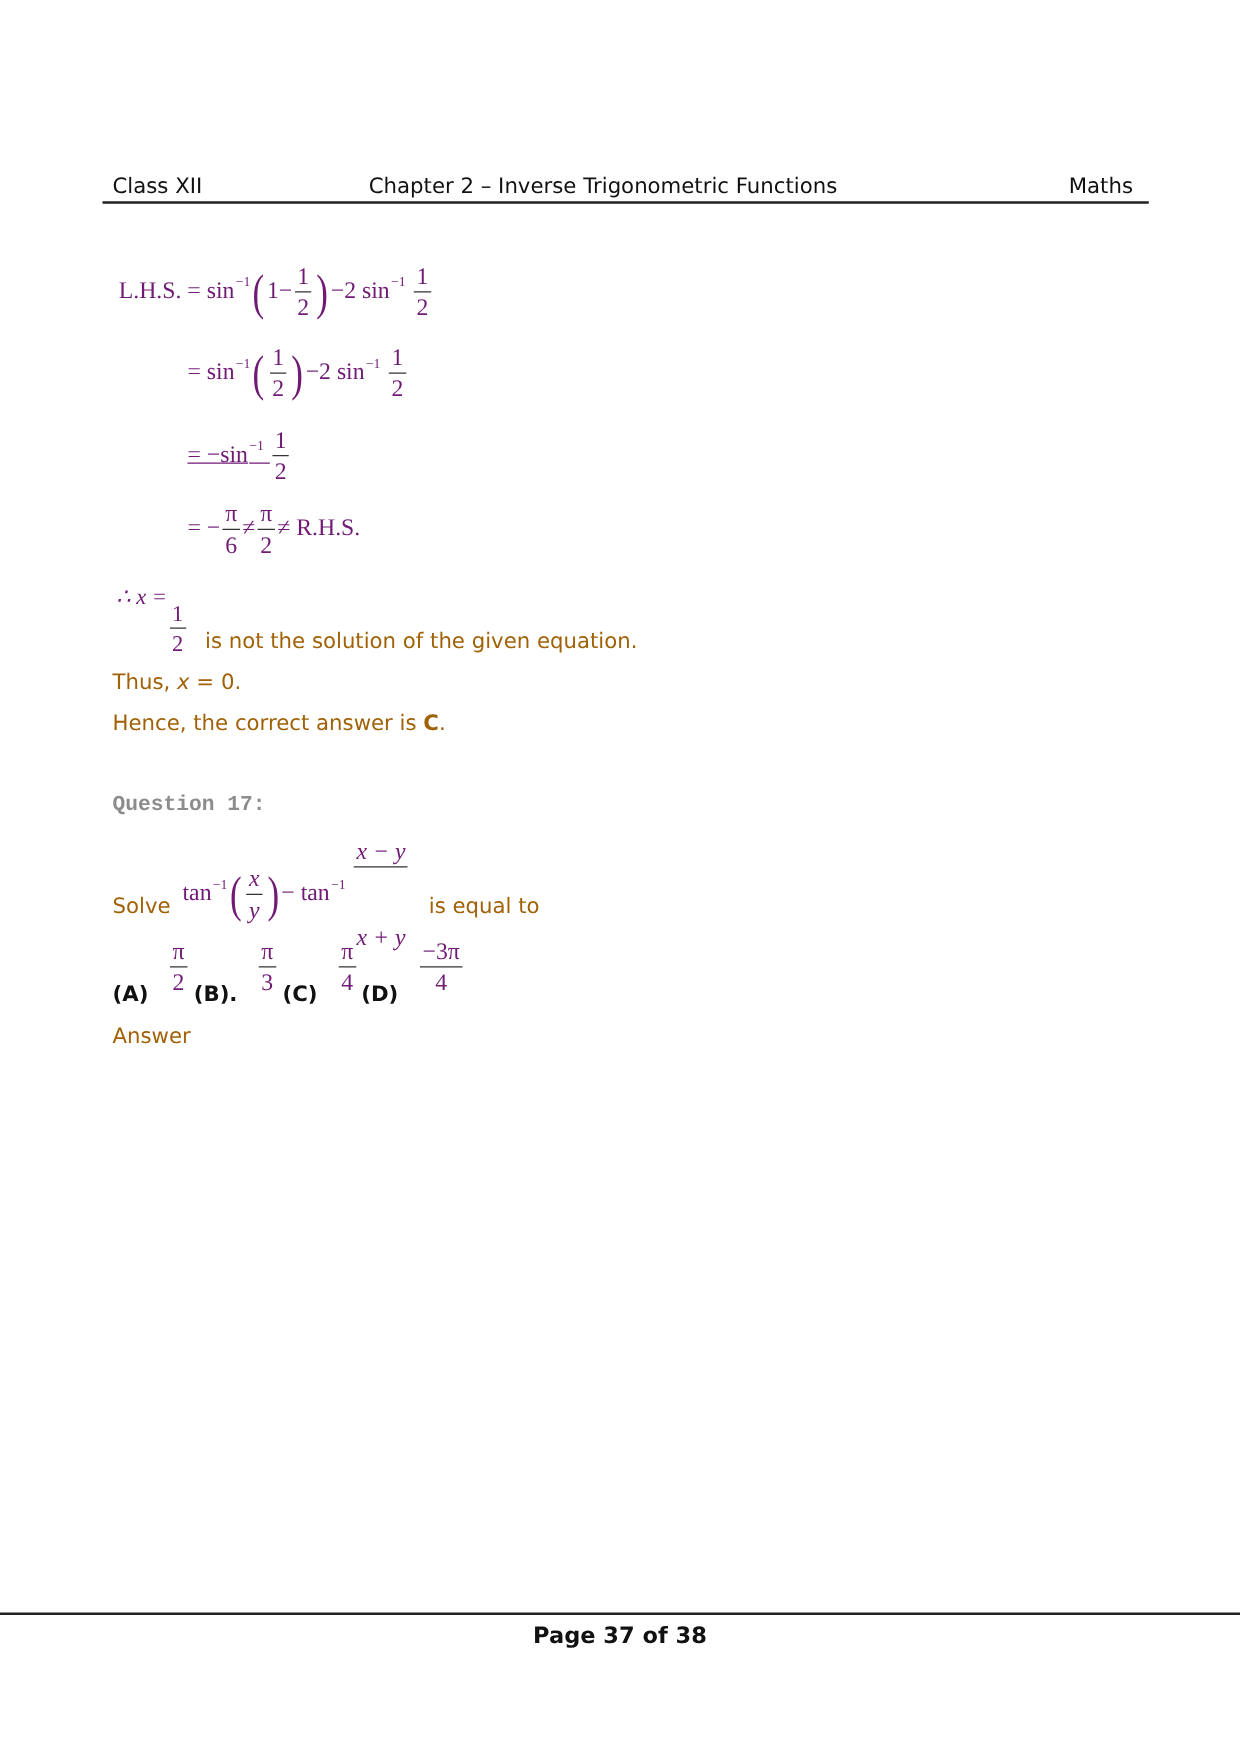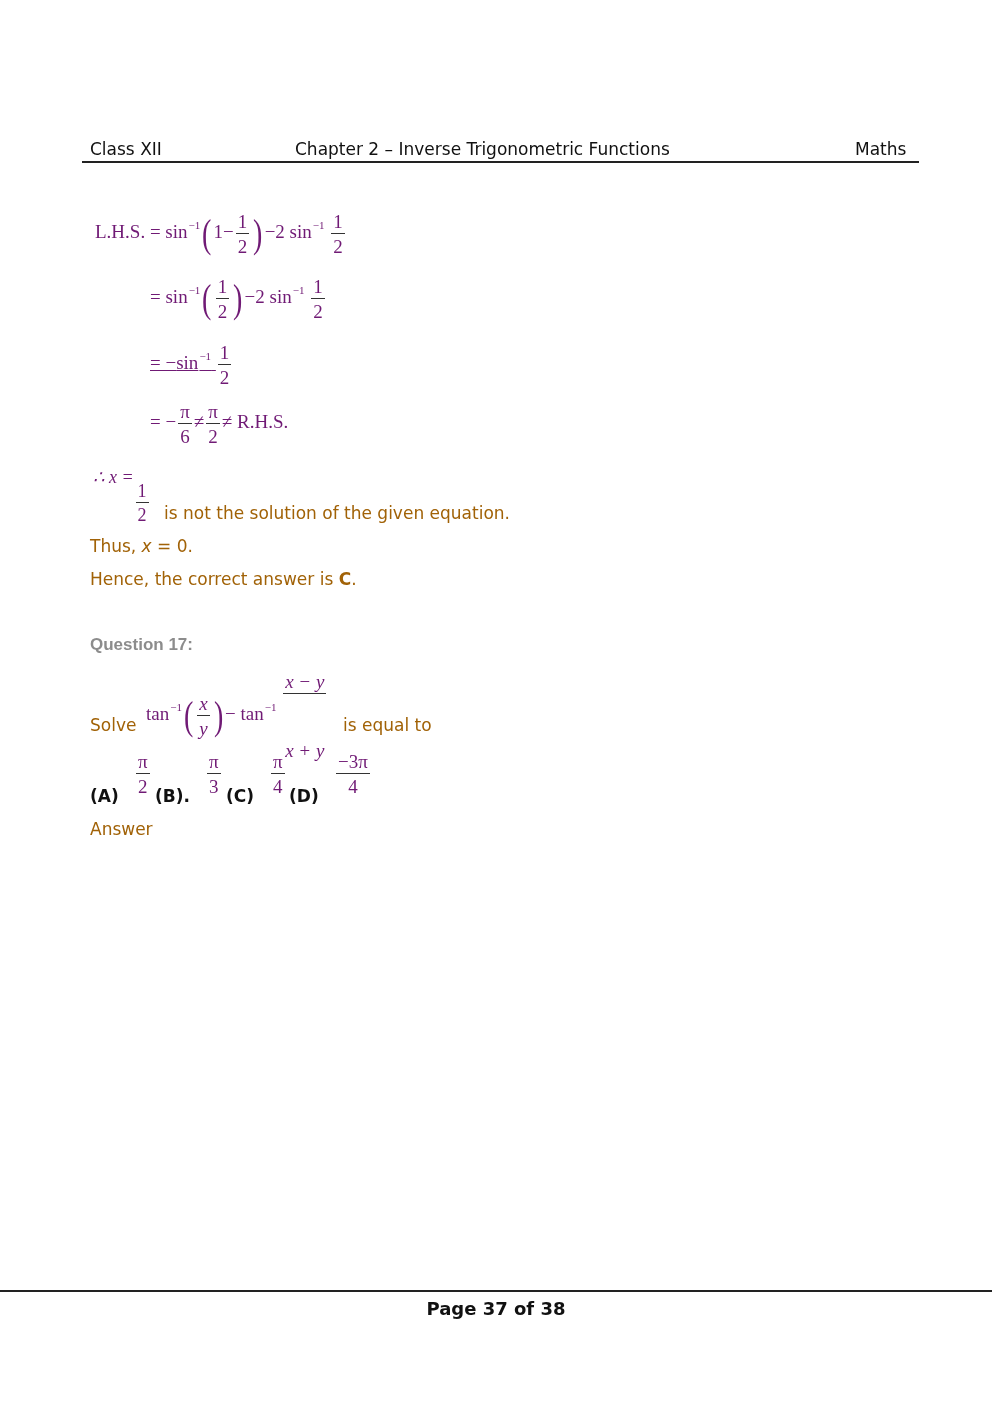--- a/index.html
+++ b/index.html
@@ -7,21 +7,21 @@
   .abs { position: absolute; }
   .hdr { top: 139px; font-size: 17px; font-family: "DejaVu Sans", sans-serif; color: #111; }
   .hdr-line { left: 82px; top: 161px; width: 837px; height: 2px; background: #222; }
   .m { font-family: "Liberation Serif", serif; font-size: 19px; color: #701a75; white-space: nowrap; }
   .frac { display: inline-flex; flex-direction: column; align-items: center; vertical-align: middle; line-height: 1; margin: 0 2px; }
   .frac .num { padding: 0 2px 2px; border-bottom: 1px solid #333; }
   .frac .den { padding: 3px 2px 0; }
   .sup { font-size: 11px; vertical-align: 9px; margin-left: 1px; }
   .paren { font-size: 40px; line-height: 1; vertical-align: middle; font-weight: 200; transform: scaleX(0.7); display: inline-block; }
   .txt { font-family: "DejaVu Sans", sans-serif; font-size: 17px; color: #a16207; }
-  .qhead { font-family: Liberation Sans, sans-serif; font-size: 17px; font-weight: bold; color: #8c8c8c; }
+  .qhead { font-family: Liberation Mono, monospace; font-size: 17px; font-weight: bold; color: #8c8c8c; }
   .opt { font-family: "DejaVu Sans", sans-serif; font-weight: bold; font-size: 17px; color: #111; }
   .foot-line { left: 0; top: 1290px; width: 992px; height: 2px; background: #222; }
   .foot { top: 1298px; left: 0; width: 992px; text-align: center; font-family: "DejaVu Sans", sans-serif; font-weight: bold; font-size: 18px; color: #111; }
 </style>
 </head>
 <body>
 
 <div class="abs hdr" style="left:90px;">Class XII</div>
 <div class="abs hdr" style="left:295px;">Chapter 2 – Inverse Trigonometric Functions</div>
 <div class="abs hdr" style="left:855px;">Maths</div>

